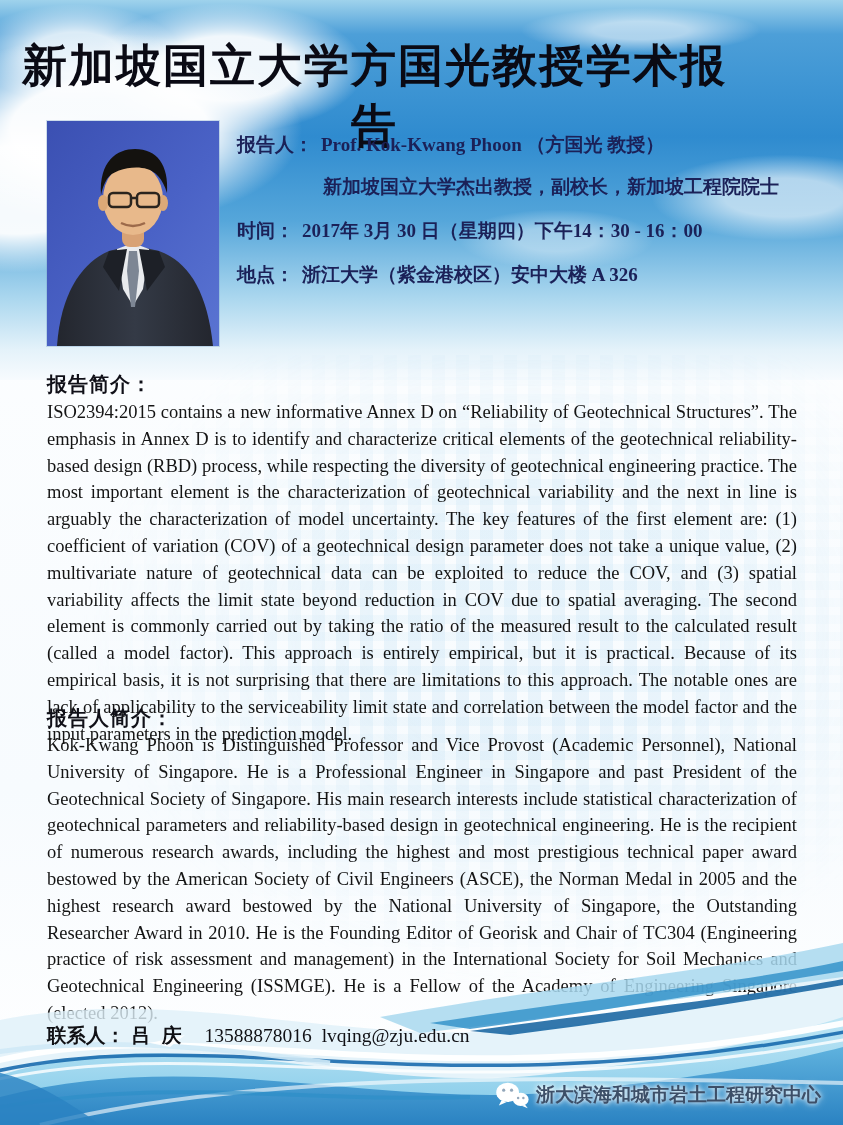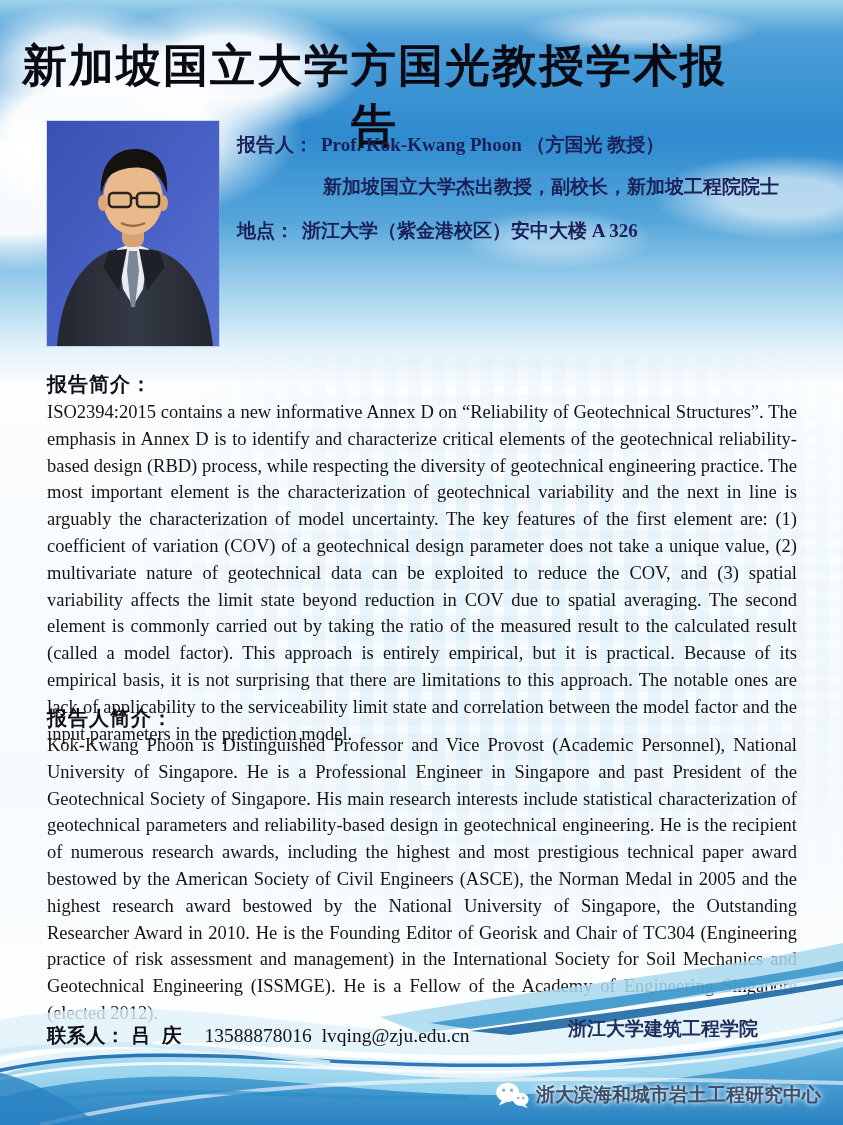--- a/index.html
+++ b/index.html
@@ -141,35 +141,37 @@
       <path d="M74 102 Q86 108 98 102" fill="none" stroke="#9c6a4a" stroke-width="2.5"></path>
     </svg>
   </div>
 
   <div class="info">
     <div class="row">
       <span class="lbl">报告人：</span><span>Prof. Kok-Kwang Phoon （方国光 教授）</span>
       <div class="affil">新加坡国立大学杰出教授，副校长，新加坡工程院院士</div>
     </div>
     <div class="row">
+      <span class="lbl">时间：</span><span>2017年 3月 30 日（星期四）下午14：30 - 16：00</span>
+    </div>
+    <div class="row">
       <span class="lbl">地点：</span><span>浙江大学（紫金港校区）安中大楼 A 326</span>
     </div>
   </div>
 
   <div class="sec-heading abstract-heading">报告简介：</div>
   <div class="para abstract-body">ISO2394:2015 contains a new informative Annex D on “Reliability of Geotechnical Structures”.  The emphasis in Annex D is to identify and characterize critical elements of the geotechnical reliability-based design (RBD) process, while respecting the diversity of geotechnical engineering practice.  The most important element is the characterization of geotechnical variability and the next in line is arguably the characterization of model uncertainty.  The key features of the first element are: (1) coefficient of variation (COV) of a geotechnical design parameter does not take a unique value, (2) multivariate nature of geotechnical data can be exploited to reduce the COV, and (3) spatial variability affects the limit state beyond reduction in COV due to spatial averaging.  The second element is commonly carried out by taking the ratio of the measured result to the calculated result (called a model factor).  This approach is entirely empirical, but it is practical.  Because of its empirical basis, it is not surprising that there are limitations to this approach.  The notable ones are lack of applicability to the serviceability limit state and correlation between the model factor and the input parameters in the prediction model.</div>
 
   <div class="sec-heading bio-heading">报告人简介：</div>
   <div class="para bio-body">Kok-Kwang Phoon is Distinguished Professor and Vice Provost (Academic Personnel), National University of Singapore. He is a Professional Engineer in Singapore and past President of the Geotechnical Society of Singapore.  His main research interests include statistical characterization of geotechnical parameters and reliability-based design in geotechnical engineering.  He is the recipient of numerous research awards, including the highest and most prestigious technical paper award bestowed by the American Society of Civil Engineers (ASCE), the Norman Medal in 2005 and the highest research award bestowed by the National University of Singapore, the Outstanding Researcher Award in 2010.  He is the Founding Editor of Georisk and Chair of TC304 (Engineering practice of risk assessment and management) in the International Society for Soil Mechanics and Geotechnical Engineering (ISSMGE). He is a Fellow of the Academy of Engineering Singapore (elected 2012).</div>
 
   <div class="contact">
     <span class="lbl">联系人：</span><span class="name">吕 庆</span><span class="phone">13588878016</span><span class="email">lvqing@zju.edu.cn</span>
   </div>
 
-  <div class="org org-1">浙江大学建筑工程学院</div>
   <div class="org org-3">
     <svg class="wechat" viewBox="0 0 40 32">
       <ellipse cx="15" cy="13" rx="13" ry="11" fill="#ffffff"></ellipse>
       <path d="M8 22 L5 28 L14 24 Z" fill="#ffffff"></path>
       <circle cx="10.5" cy="10.5" r="1.8" fill="#93a7ba"></circle>
       <circle cx="19.5" cy="10.5" r="1.8" fill="#93a7ba"></circle>
       <ellipse cx="30" cy="21" rx="9" ry="7.6" fill="#ffffff"></ellipse>
       <path d="M35 27 L38 31 L31 28.4 Z" fill="#ffffff"></path>
       <circle cx="27" cy="19.5" r="1.4" fill="#93a7ba"></circle>
       <circle cx="33" cy="19.5" r="1.4" fill="#93a7ba"></circle>

